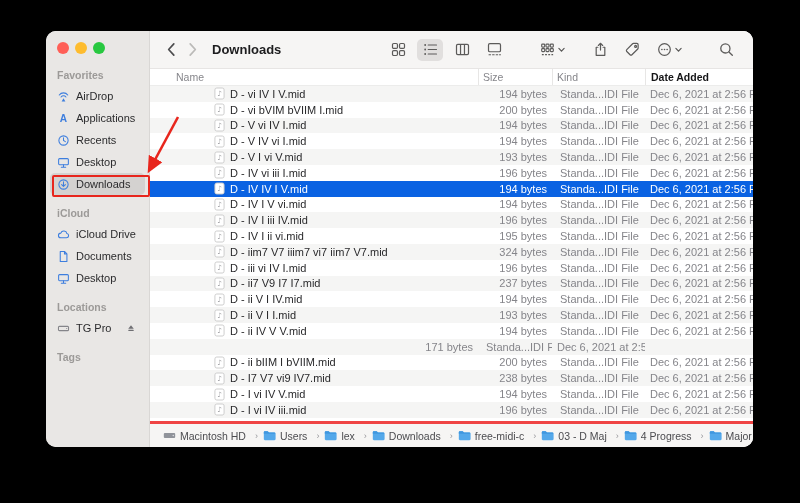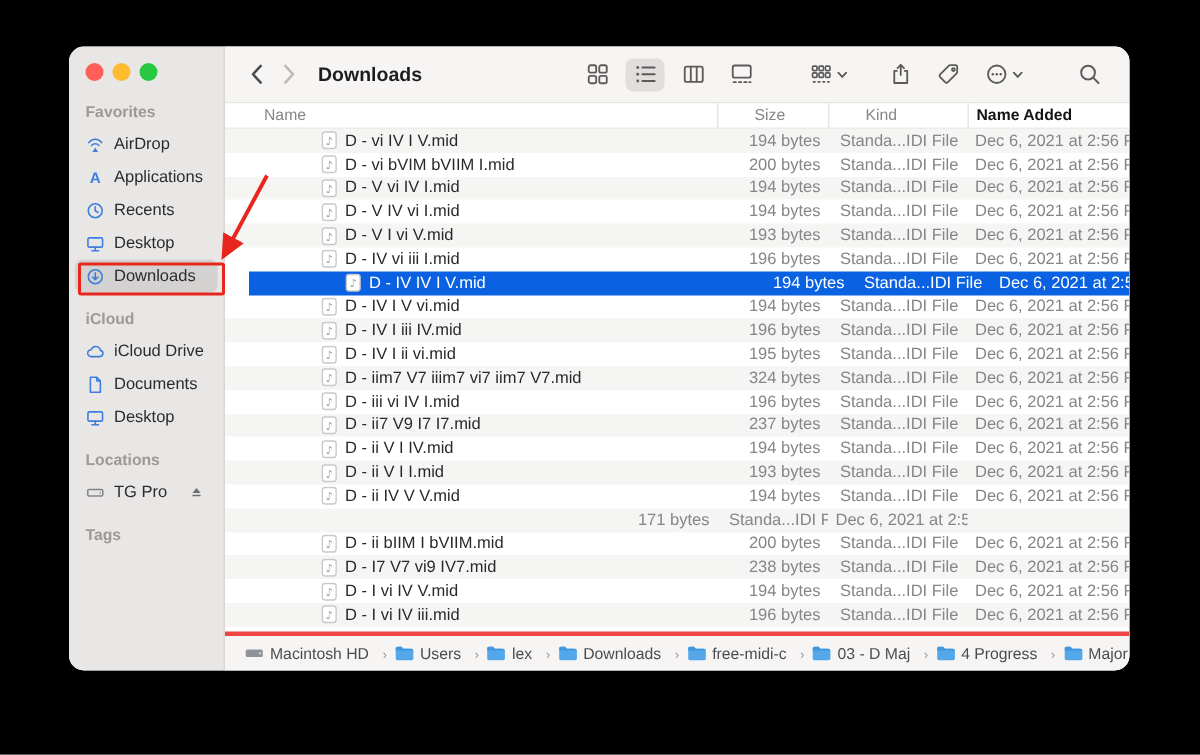--- a/index.html
+++ b/index.html
@@ -44,28 +44,28 @@
   .tb-ic svg { width:15px; height:15px; }
   .tb-ic.sel { background:#e1dfde; }
   .chev { width:7px !important; height:6px !important; margin-left:3px; }
   .gap-s { margin-left:6px; } .gap-m { margin-left:16px; } .gap-l { margin-left:26px; }
 
   
   .list-head { height:17px; flex:none; display:grid; grid-template-columns:328px 74px 93px 1fr;
     align-items:center; font-size:10.5px; color:#86868b; border-bottom:1px solid #ececeb; background:#fff; }
   .hc { height:100%; display:flex; align-items:center; overflow:hidden; white-space:nowrap; background:none; border:none; font:inherit; color:inherit; }
   .head-name { padding-left:26px; }
-  .head-size, .head-kind, .head-date { border-left:1px solid #e7e6e5; padding-left:24px; }
+  .head-size, .head-kind, .head-date { border-left:1px solid #e7e6e5; padding-left:4px; }
   .head-date { font-weight:700; color:#151517; padding-left:5px; }
 
   .rows { flex:1; overflow:hidden; display:flex; flex-direction:column; }
   .row { height:15.8px; flex:none; display:grid; grid-template-columns:328px 74px 93px 1fr;
     align-items:center; font-size:11px; color:#29292b; }
   .row:nth-child(odd) { background:#f5f5f4; }
-  .row.selected { background:var(--accent); color:#fff;margin-left:16px; }
+  .row.selected { background:var(--accent); color:#fff; }
   .row.selected .dim { color:#fff; }
   .cell { white-space:nowrap; overflow:hidden; }
   .cell-name { display:flex; align-items:center; gap:5px; padding-left:64px; }
   .cell-name svg { width:11px; height:13px; flex:none; }
   .dim { color:#85858a; }
   .cell-size { text-align:right; padding-right:5px; }
   .cell-kind { padding-left:8px; }
   .cell-date { padding-left:5px; }
 
   
@@ -345,21 +345,21 @@
             <circle cx="6.8" cy="6.8" r="4.9"></circle>
               <path d="M10.6 10.6 14.2 14.2"></path>
           </svg>
         </button>
       </div>
 
       <div class="list-head">
         <button class="hc head-name">Name</button>
         <button class="hc head-size">Size</button>
         <button class="hc head-kind">Kind</button>
-        <button class="hc head-date">Name Added</button>
+        <button class="hc head-date">Date Added</button>
       </div>
 
       <div class="rows">
 
           <div class="row">
             <div class="cell cell-name">
               <svg viewBox="0 0 12 14">
                 <use href="#i-midifile"></use>
               </svg>
               <span>D - vi IV I V.mid</span>

